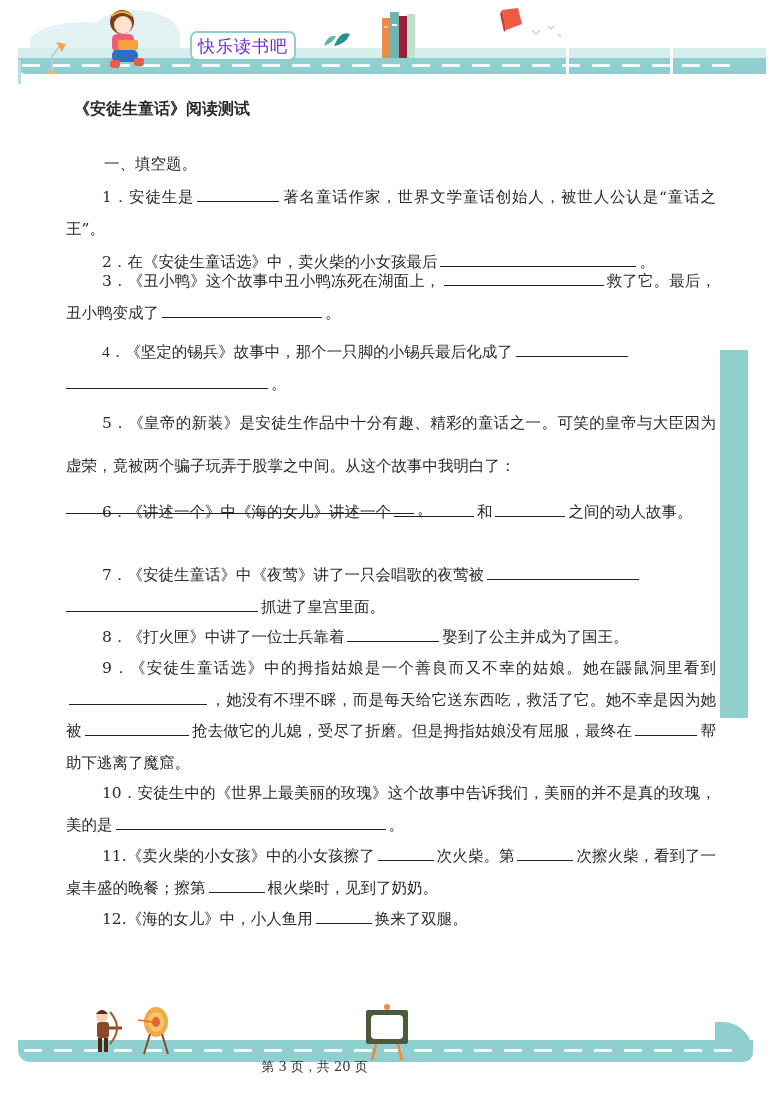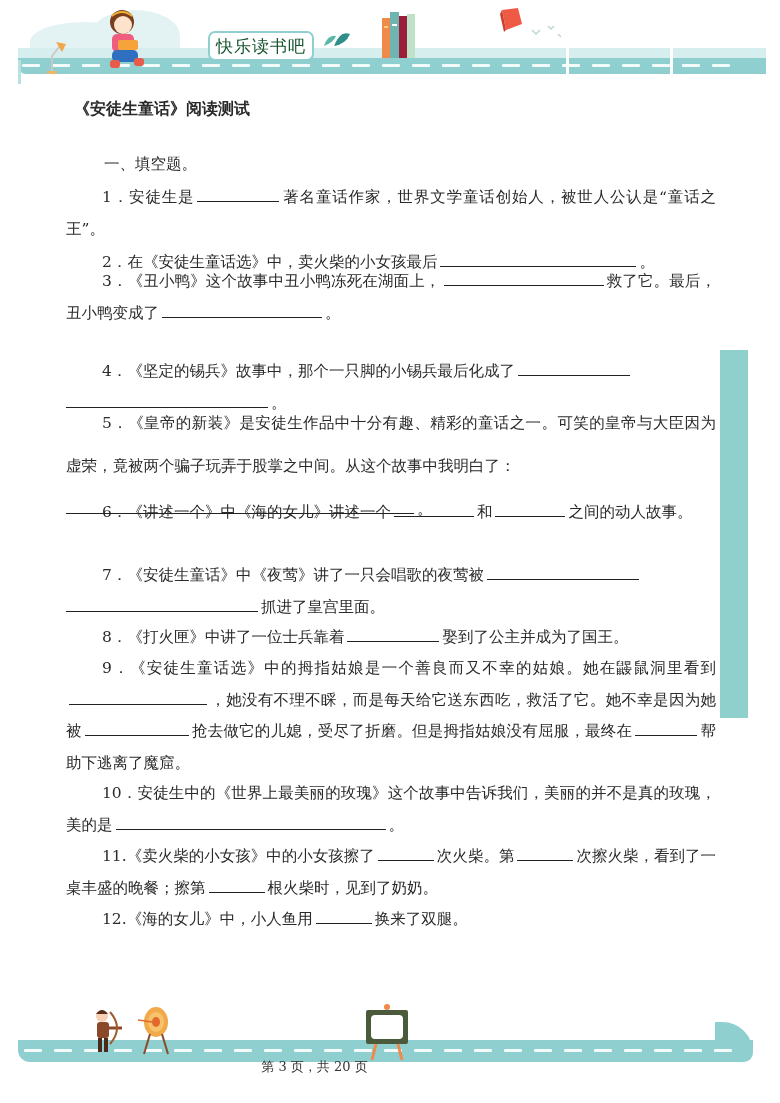--- a/index.html
+++ b/index.html
@@ -9,21 +9,21 @@
     
     .header { position: absolute; left: 0; top: 0; width: 780px; height: 90px; }
     .hill { position: absolute; background: #e3f2f3; border-radius: 50% 50% 0 0; }
     .road-top { position: absolute; left: 18px; top: 58px; width: 748px; height: 16px; background: #8fcfcf; border-radius: 0 0 0 8px; }
     .road-top-light { position: absolute; left: 18px; top: 48px; width: 748px; height: 10px; background: #d7eeef; }
     .dash-row { position: absolute; left: 22px; height: 3px; display: flex; gap: 12px; }
     .dash-row span { display: block; width: 18px; height: 3px; background: #f4fbfb; border-radius: 1px; }
     .road-gap { position: absolute; top: 46px; width: 3px; height: 30px; background: #ffffff; }
     .road-left-tail { position: absolute; left: 18px; top: 60px; width: 3px; height: 24px; background: #b9e1e1; }
 
-    .logo-box { position: absolute; left: 208px; top: 31px; width: 106px; height: 30px; border: 2px solid #8fcfcf; border-radius: 7px; background: #ffffff; display: flex; align-items: center; justify-content: center; font-size: 17px; color: #14532d; letter-spacing: 1px; font-family: "DejaVu Sans", "Liberation Sans", sans-serif; }
+    .logo-box { position: absolute; left: 190px; top: 31px; width: 106px; height: 30px; border: 2px solid #8fcfcf; border-radius: 7px; background: #ffffff; display: flex; align-items: center; justify-content: center; font-size: 17px; color: #6d28d9; letter-spacing: 1px; font-family: "DejaVu Sans", "Liberation Sans", sans-serif; }
     .wing { position: absolute; left: 322px; top: 30px; width: 30px; height: 18px; }
     .girl { position: absolute; left: 100px; top: 6px; width: 50px; height: 66px; }
     .lamp { position: absolute; left: 42px; top: 38px; width: 26px; height: 36px; }
     .books { position: absolute; left: 380px; top: 10px; width: 44px; height: 48px; }
     .book-fly { position: absolute; left: 496px; top: 6px; width: 30px; height: 28px; }
     .birds { position: absolute; left: 528px; top: 20px; width: 40px; height: 20px; }
     .title { position: absolute; left: 74px; top: 97px; font-size: 16px; line-height: 24px; font-weight: bold; }
     .section { position: absolute; left: 104px; top: 152px; font-size: 15.5px; line-height: 24px; }
     .q { position: absolute; left: 66px; width: 650px; font-size: 15.5px; line-height: 31.5px; text-align: justify; text-align-last: left; }
     .q .indent { display: inline-block; width: 36px; }
@@ -134,21 +134,21 @@
 </div>
 
 <div class="q" style="top:247px;">
   <span class="indent"></span><span>2．</span><span>在《安徒生童话选》中，卖火柴的小女孩最后</span><span class="blank" style="width:196px;"></span><span>。</span>
 </div>
 
 <div class="q" style="top:266px;">
   <span class="indent"></span><span>3．</span><span>《丑小鸭》这个故事中丑小鸭冻死在湖面上，</span><span class="blank" style="width:160px;"></span><span>救了它。最后，丑小鸭变成了</span><span class="blank" style="width:160px;"></span><span>。</span>
 </div>
 
-<div class="q" style="top:356px;">
+<div class="q" style="top:336px;font-family:Liberation Serif, serif;">
   <span class="indent"></span><span>4．</span><span>《坚定的锡兵》故事中，那个一只脚的小锡兵最后化成了</span><span class="blank" style="width:112px;"></span><br><span class="blank" style="width:202px;margin-left:0;"></span><span>。</span>
 </div>
 
 <div class="q" style="top:402px;line-height:43px;">
   <span class="indent"></span><span>5．</span><span>《皇帝的新装》是安徒生作品中十分有趣、精彩的童话之一。可笑的皇帝与大臣因为虚荣，竟被两个骗子玩弄于股掌之中间。从这个故事中我明白了：</span><br><span class="blank" style="width:348px;margin-left:0;"></span><span>。</span>
 </div>
 
 <div class="q" style="top:497px;">
   <span class="indent"></span><span>6．</span><span>《讲述一个》中《海的女儿》讲述一个</span><span class="blank" style="width:80px;"></span><span>和</span><span class="blank" style="width:70px;"></span><span>之间的动人故事。</span>
 </div>

